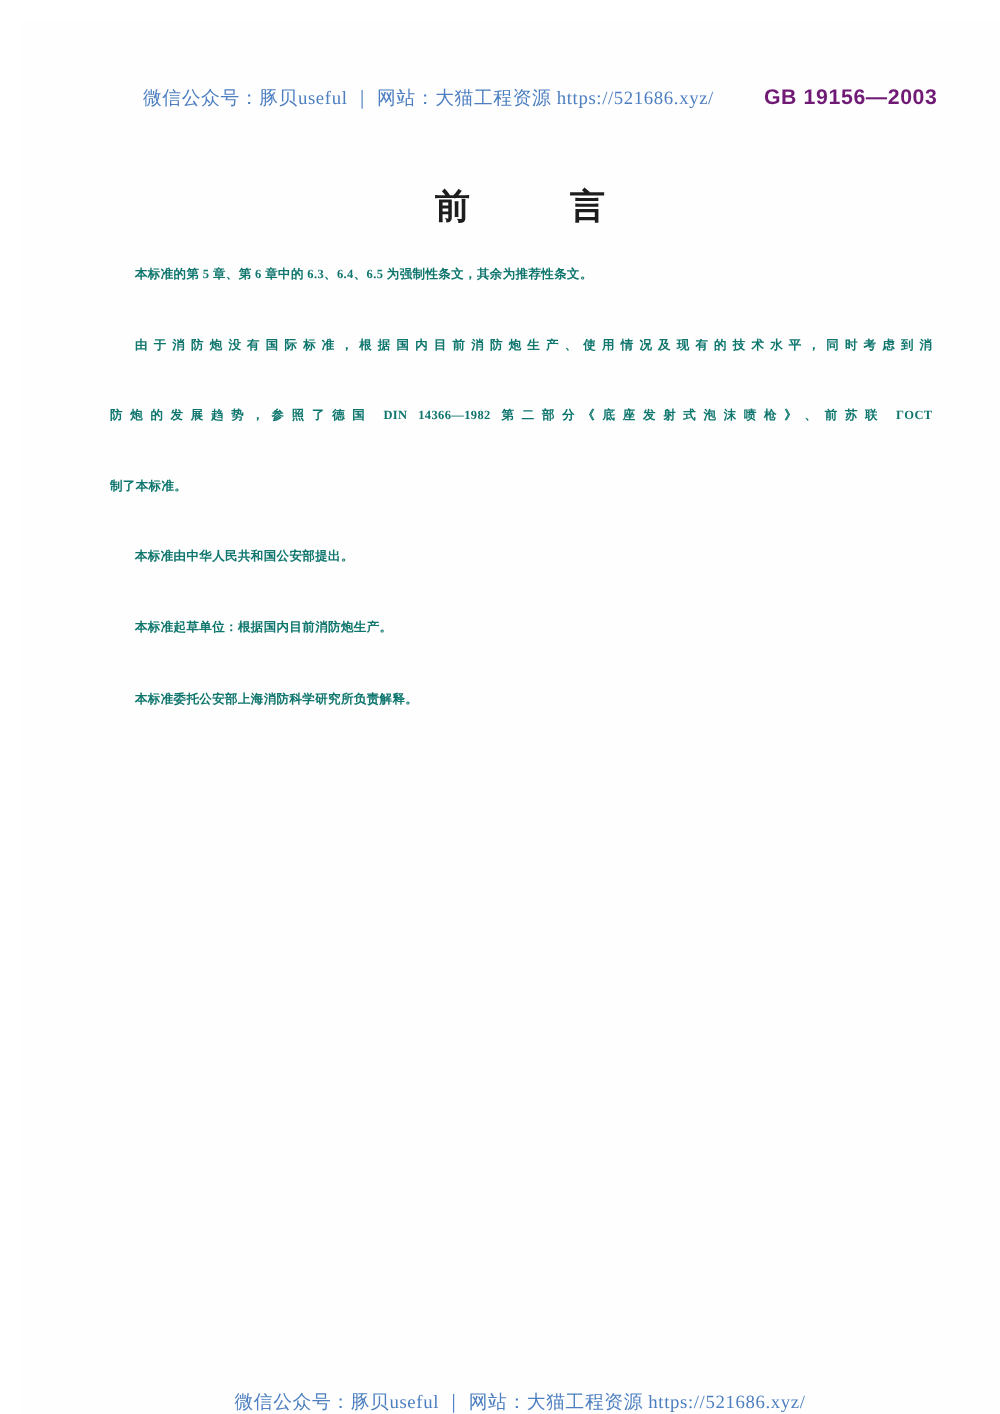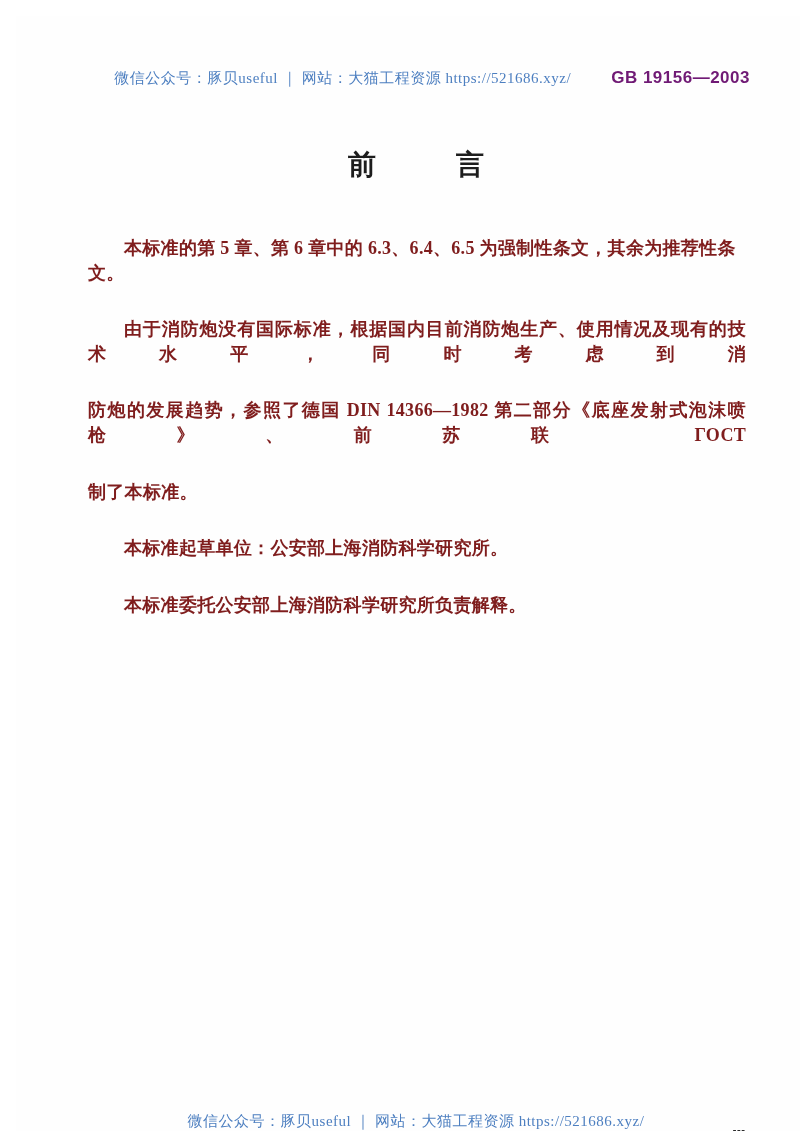--- a/index.html
+++ b/index.html
@@ -52,25 +52,25 @@
     justify-content: center;
     gap: 48px;
     color: #1d1d1d;
     font-size: 28px;
     font-weight: 700;
   }
 
   
   .body-text {
     position: absolute;
-    top: 188px;
+    top: 160px;
     left: 40px;
     right: 38px;
-    color: #7f1d1d;
-    font-size: 18px;
+    color: #0f766e;
+    font-size: 10px;
     font-weight: 600;
     line-height: 24.6px;
     letter-spacing: 0.3px;
   }
   .body-text .line { text-align: left; }
   .body-text .line.indent { text-indent: 2em; }
   .body-text .line.justify {
     text-align: justify;
     text-align-last: justify;
   }
@@ -110,21 +110,22 @@
     <span>前</span>
     <span>言</span>
   </div>
 
   <div class="body-text">
 
   <div class="line indent">本标准的第 5 章、第 6 章中的 6.3、6.4、6.5 为强制性条文，其余为推荐性条文。</div>
       <div class="line indent justify">由于消防炮没有国际标准，根据国内目前消防炮生产、使用情况及现有的技术水平，同时考虑到消</div>
       <div class="line justify">防炮的发展趋势，参照了德国 DIN 14366—1982 第二部分《底座发射式泡沫喷枪》、前苏联 ГОСТ</div>
       <div class="line">制了本标准。</div>
-      <div class="line indent">本标准起草单位：公安部上海消防科学研究所。</div>
+      <div class="line indent">本标准由中华人民共和国公安部提出。</div>
+      <div class="line indent">本标准起草单位：根据国内目前消防炮生产。</div>
       <div class="line indent">本标准委托公安部上海消防科学研究所负责解释。</div>
     </div>
 
   <div class="footer-watermark">微信公众号：豚贝useful ｜ 网站：大猫工程资源 https://521686.xyz/</div>
 
   <div class="page-number">Ⅲ</div>
 
 </div>
 
 </body></html>

